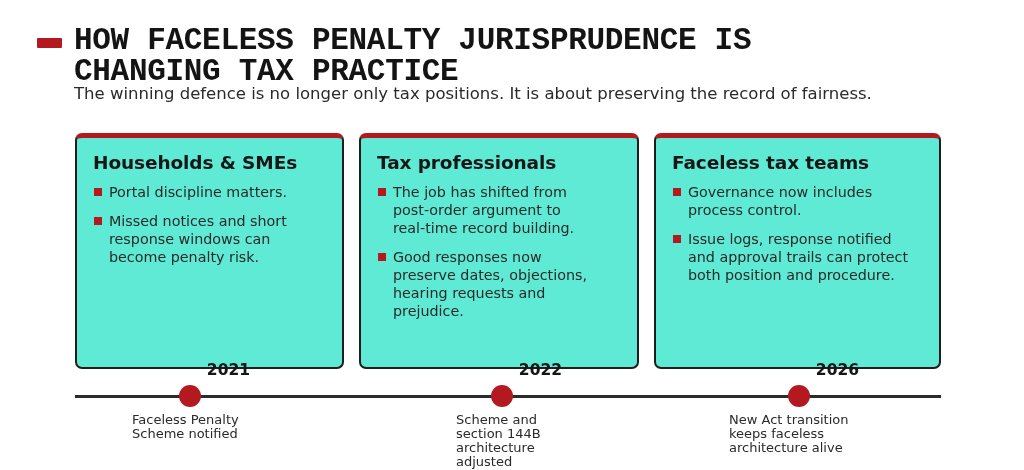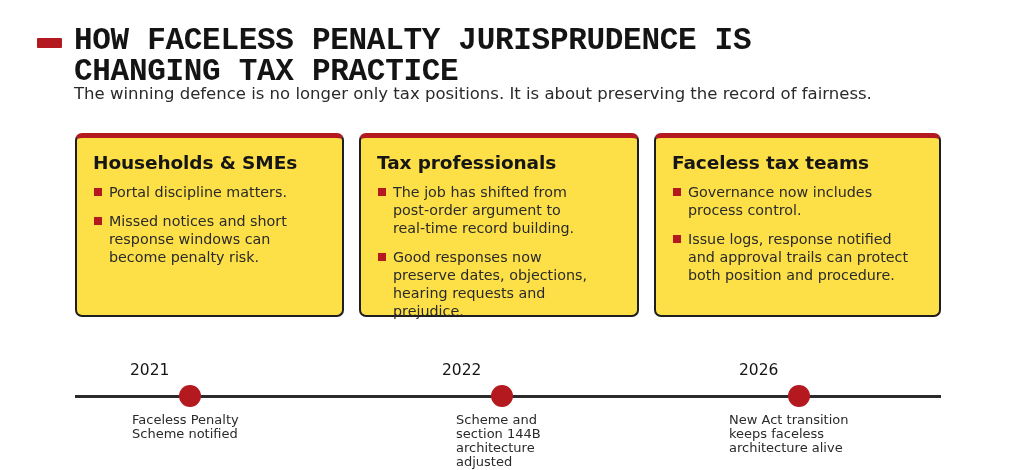--- a/index.html
+++ b/index.html
@@ -19,22 +19,22 @@
     position: absolute; left: 74px; top: 25px; width: 760px;
     font-family: Liberation Mono, monospace; font-weight: bold;
     font-size: 31px; line-height: 31px; color: #141414;
     letter-spacing: -0.3px;
   }
   .subtitle {
     position: absolute; left: 74px; top: 83px; width: 800px;
     font-size: 16.5px; line-height: 21px; color: #2a2a2a;
   }
   .card {
-    position: absolute; top: 133px; height: 184px;
-    background: #fde047;
+    position: absolute; top: 133px; height: 236px;
+    background: #5eead4;
     border: 2px solid #1e1e1e;
     border-top: 5px solid #b3191f;
     border-radius: 7px;
     padding: 14px 30px 10px 16px;
   }
   .card h2 {
     font-size: 18.5px; font-weight: bold; color: #161616;
     margin-bottom: 10px; letter-spacing: -0.1px;
   }
   .card ul { list-style: none; }
@@ -45,22 +45,22 @@
   }
   .bullet {
     position: absolute; left: 1px; top: 5px;
     width: 8px; height: 8px; background: #b3191f;
   }
   .timeline-line {
     position: absolute; left: 75px; top: 395px;
     width: 866px; height: 3px; background: #2b2b2b;
   }
   .tl-year {
-    position: absolute; top: 361px; width: 120px; text-align: left;
-    font-weight: normal; font-size: 15.5px; color: #161616;
+    position: absolute; top: 361px; width: 120px; text-align: right;
+    font-weight: bold; font-size: 15.5px; color: #161616;
   }
   .tl-dot {
     position: absolute; top: 385px; width: 22px; height: 22px;
     border-radius: 50%; background: #b3191f;
   }
   .tl-desc {
     position: absolute; top: 413px; width: 160px; text-align: left;
     font-size: 13px; line-height: 14px; color: #2a2a2a;
   }
 </style>

